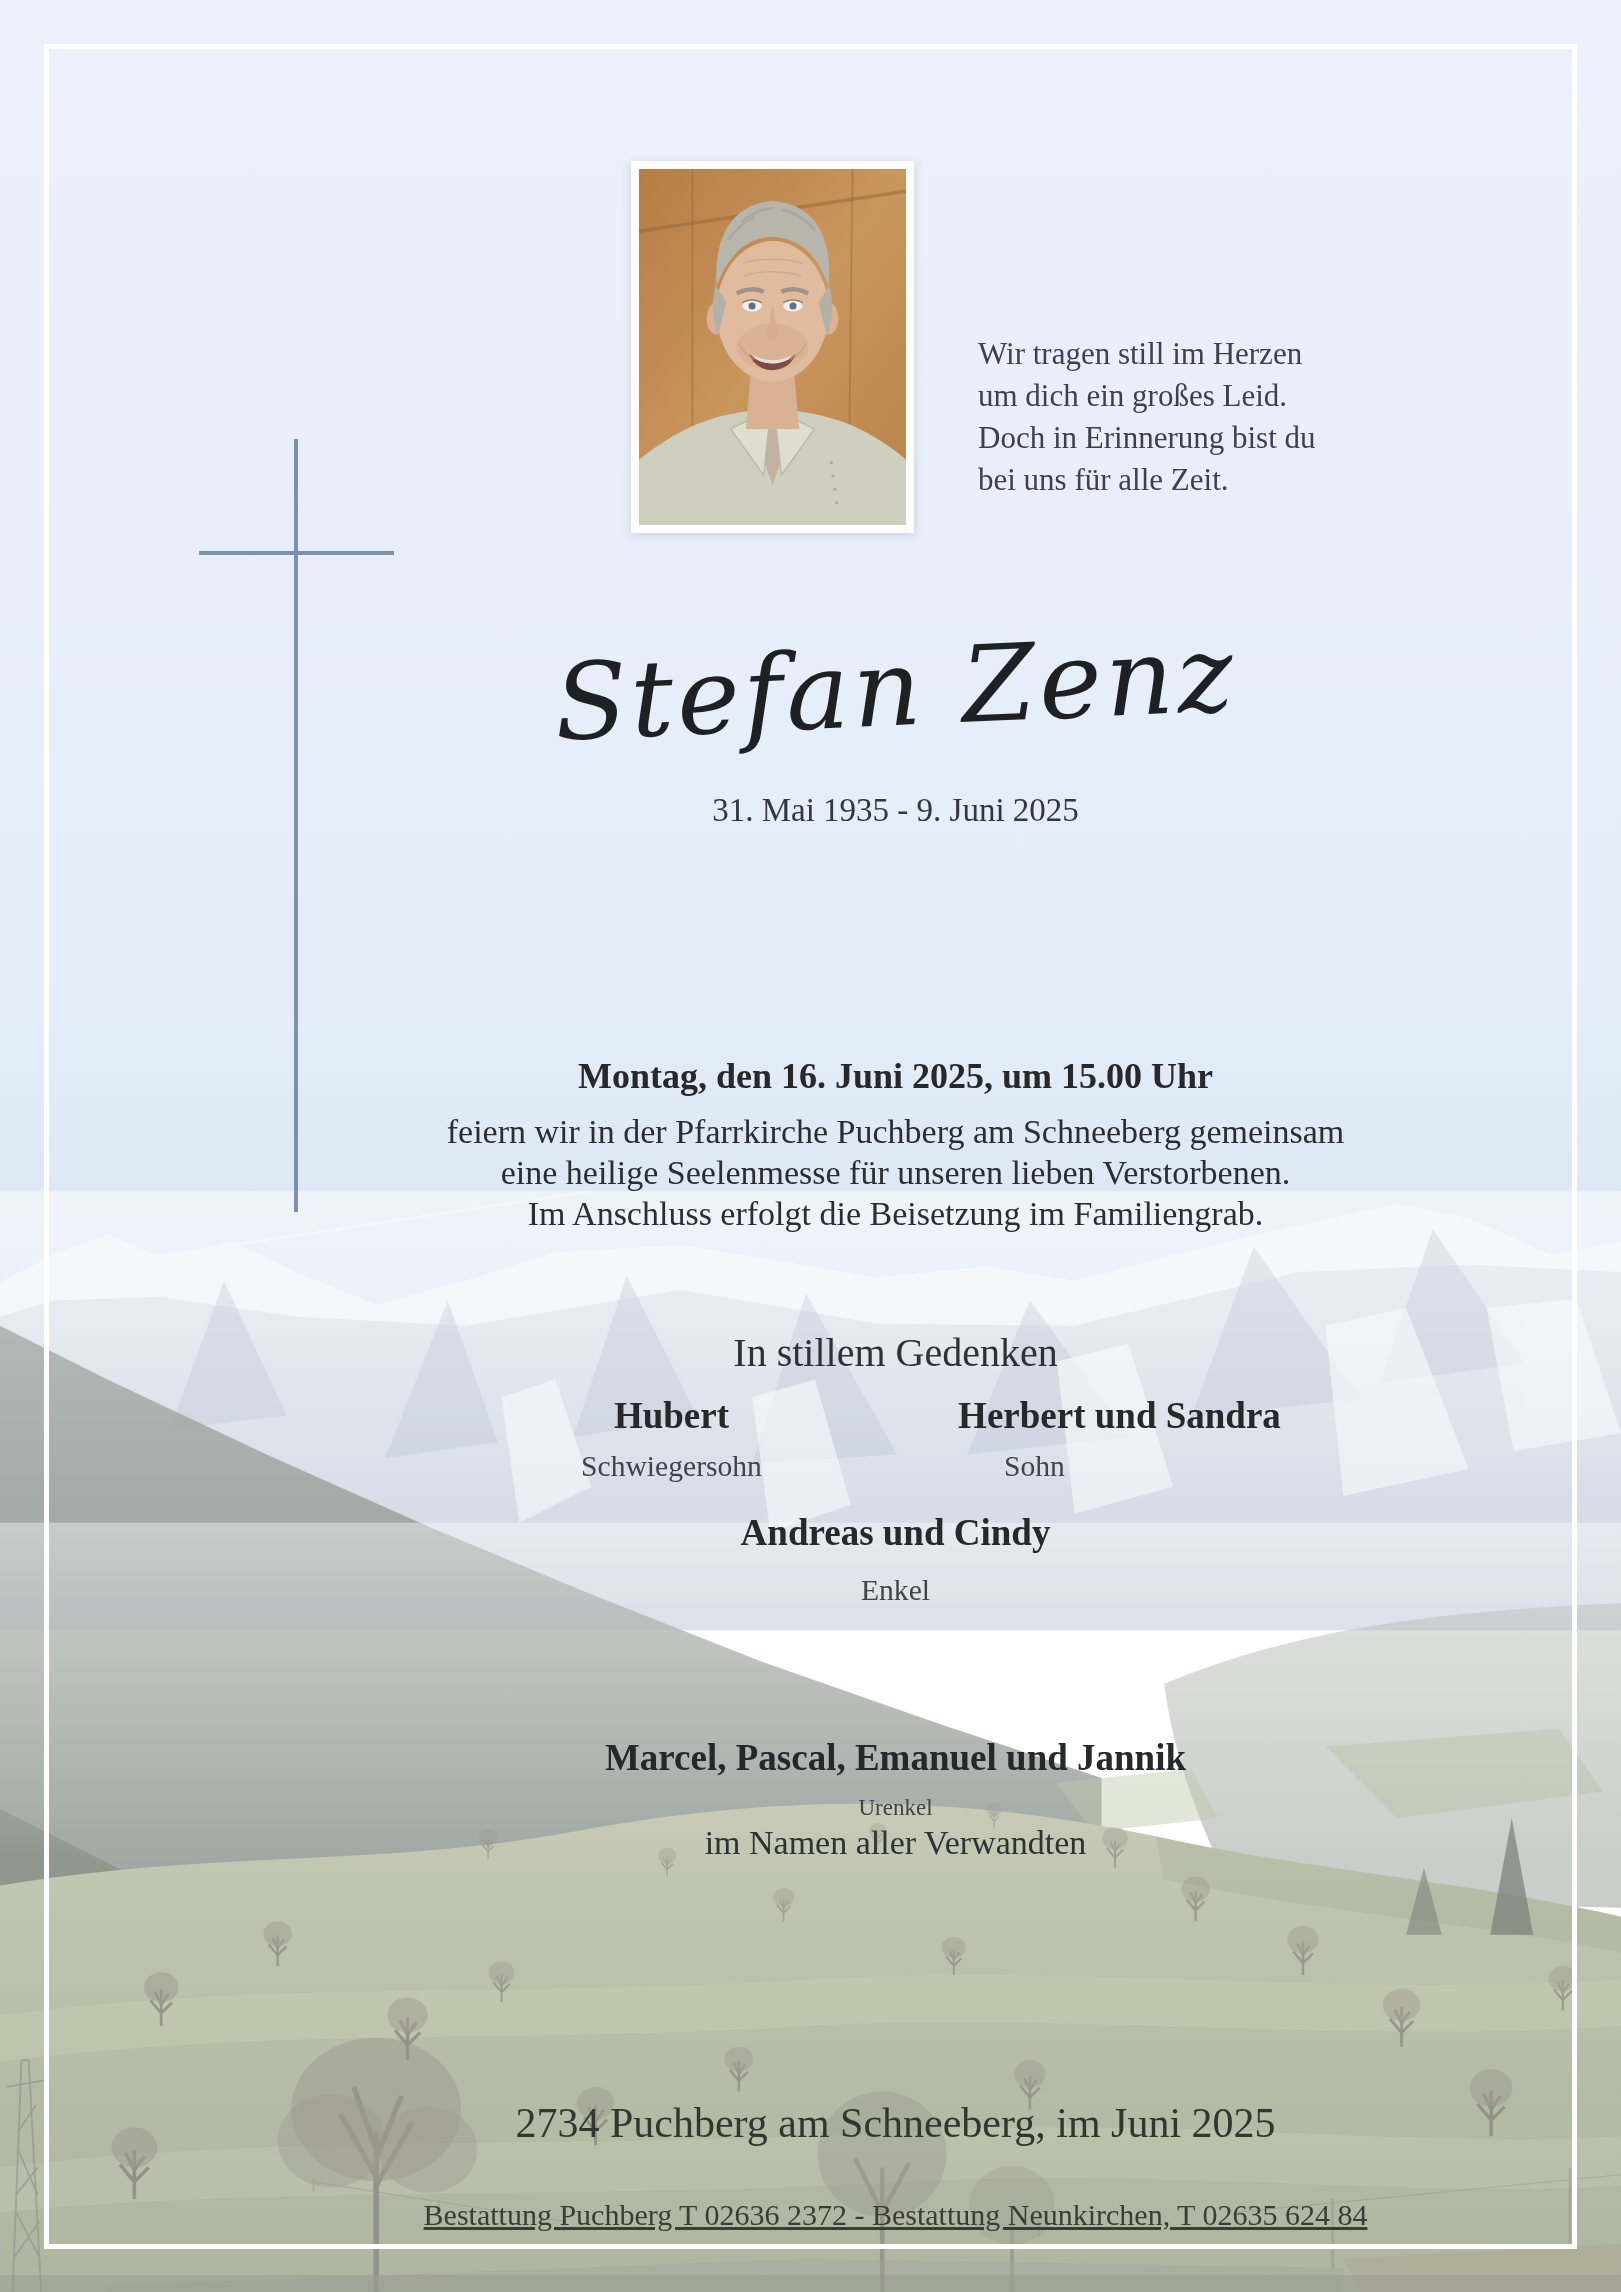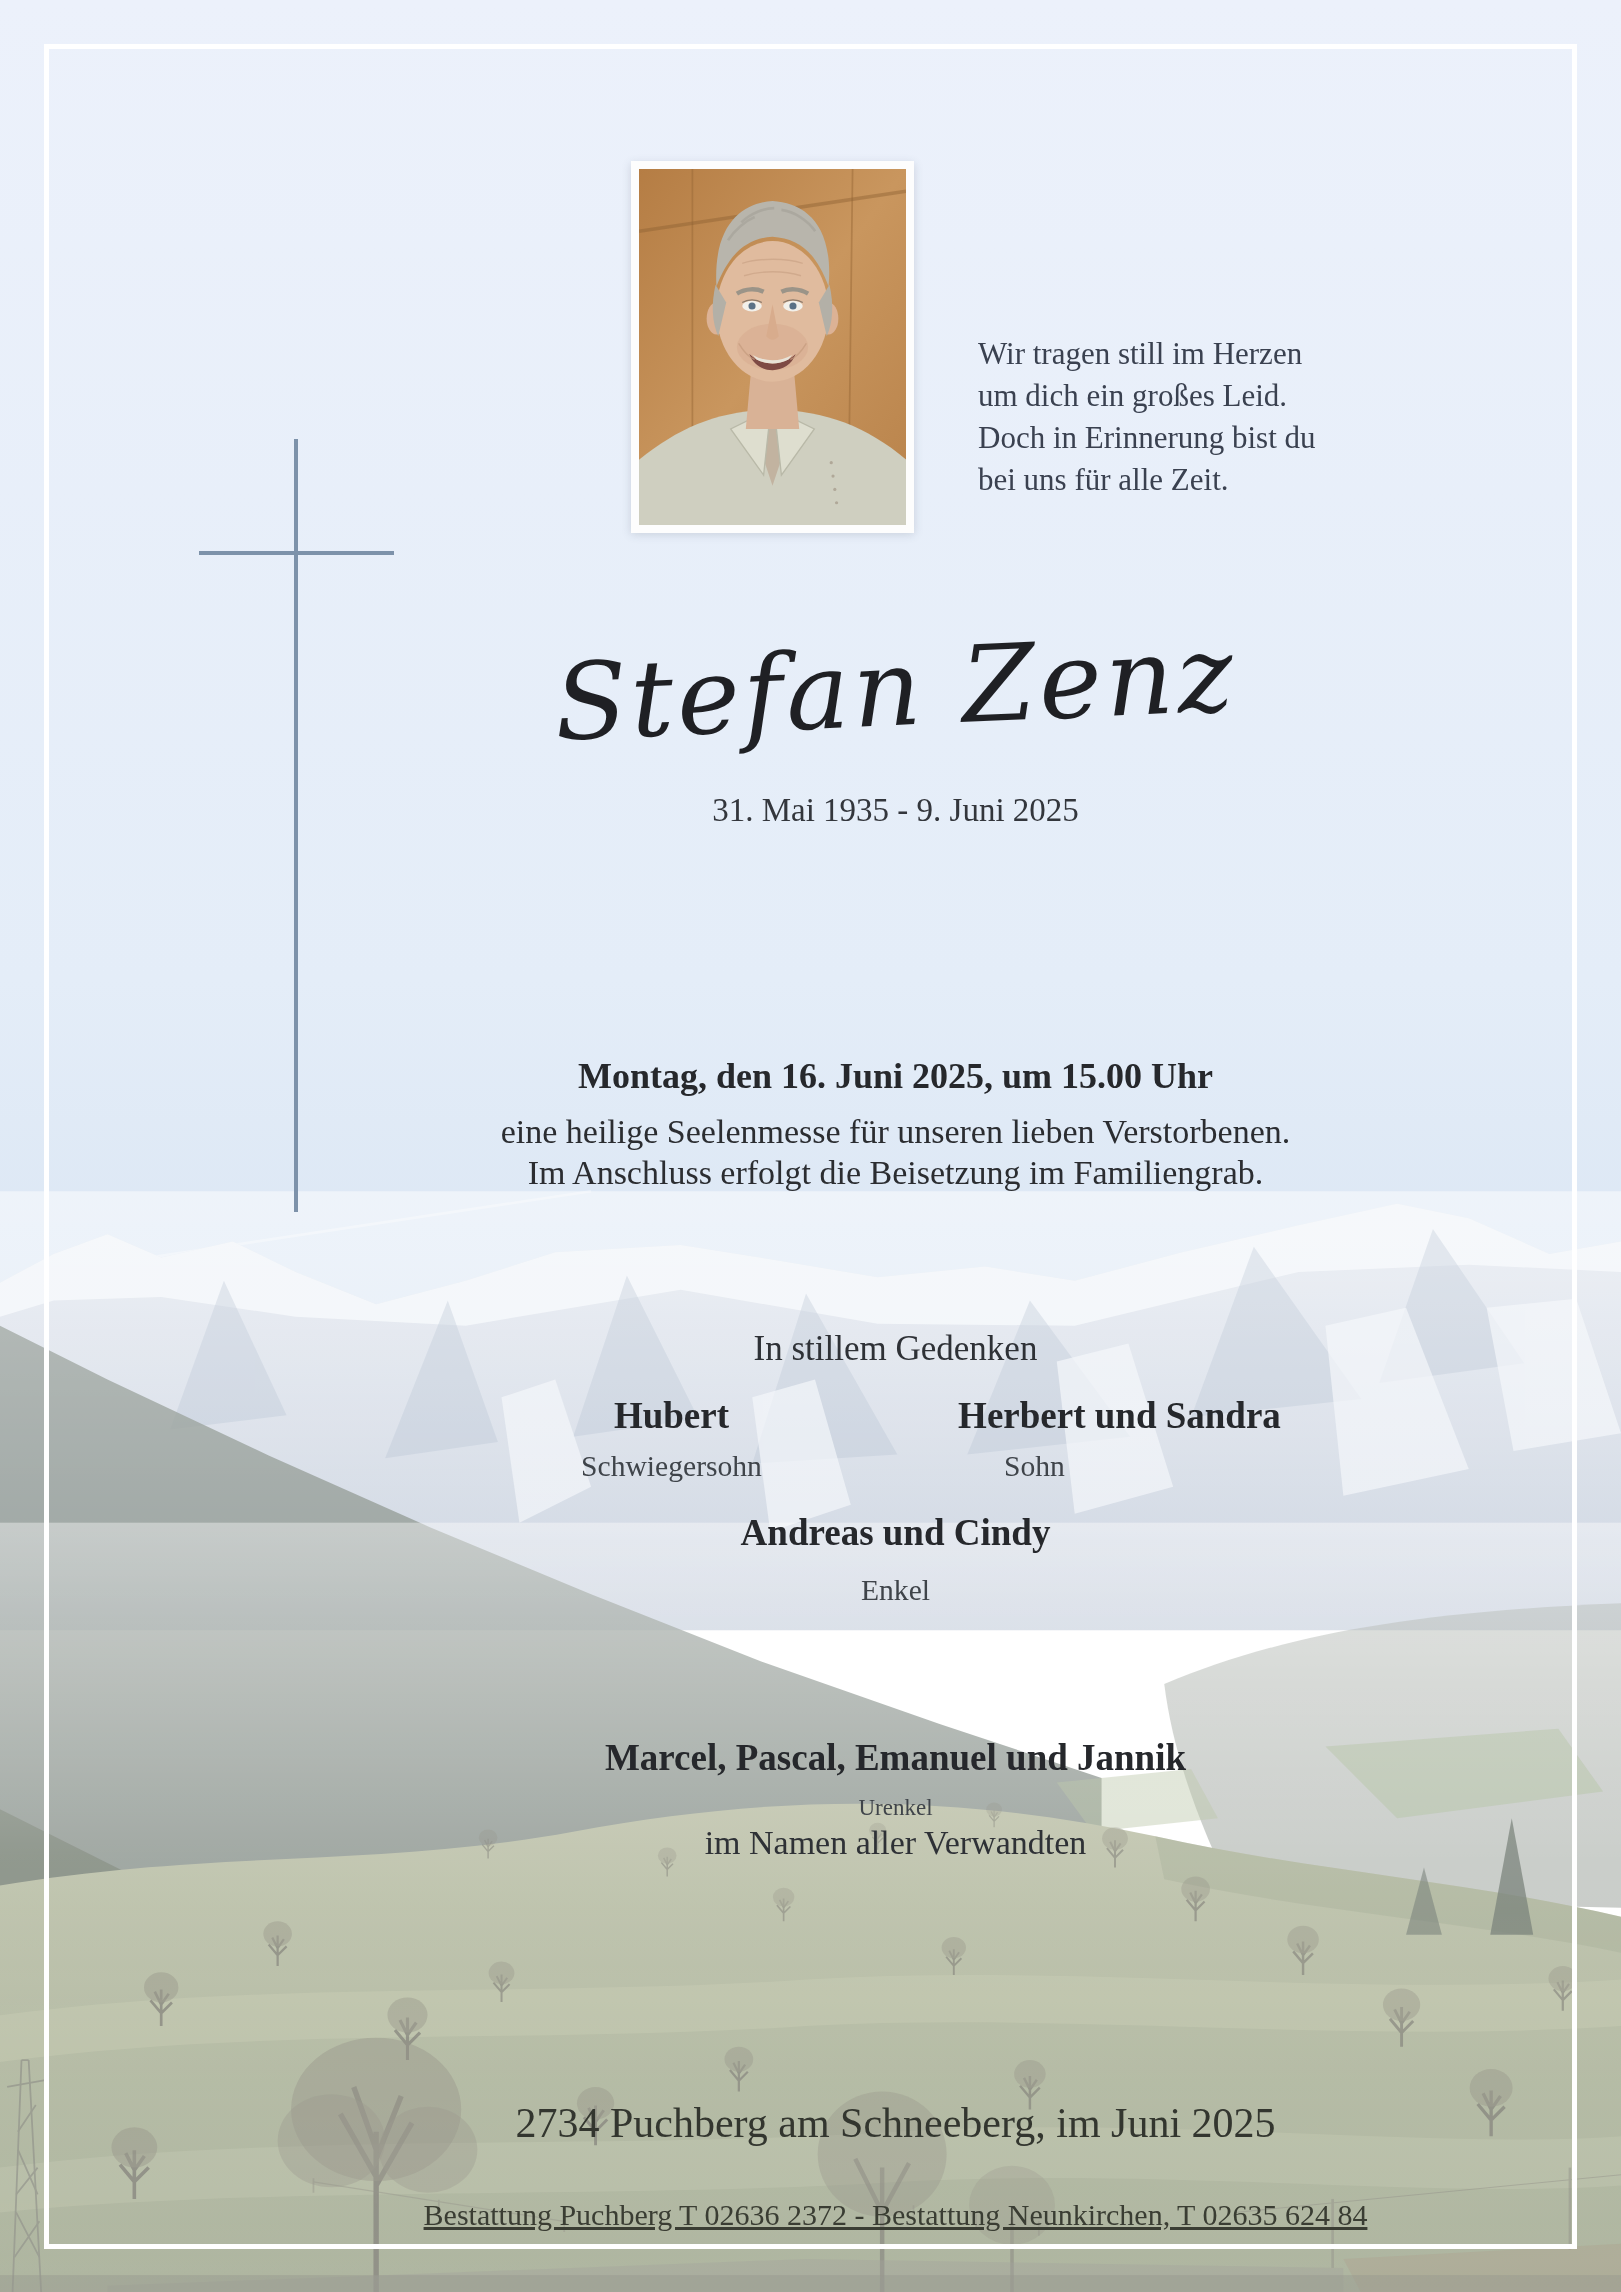--- a/index.html
+++ b/index.html
@@ -25,21 +25,21 @@
   
   .cc{position:absolute;left:170px;width:1451px;text-align:center;color:#2b2d31;}
   .name{top:627px;font-family:"DejaVu Serif","Liberation Serif",serif;font-style:italic;
         font-weight:400;font-size:106px;letter-spacing:3.6px;color:#1f2024;transform:rotate(-2.5deg);}
   .dates{top:792px;font-size:33px;color:#33363c;}
   .farewell{top:888px;font-size:34px;line-height:41px;}
   .farewell span{display:block;}
   .svc-date{top:1055px;font-size:36px;font-weight:bold;color:#26282c;}
   .svc-details{top:1111px;font-size:34px;line-height:41px;}
   .svc-details span{display:block;}
-  .gedenken{top:1329px;font-size:35px;color:#2e3136;}
+  .gedenken{top:1329px;font-size:40px;color:#2e3136;}
 
   .mourners{top:1394px;}
   .mourners .row{width:896px;margin:0 auto;display:flex;}
   .mourners .col{flex:1 1 50%;}
   .m-names{font-size:37px;font-weight:bold;color:#26282c;}
   .m-rel{font-size:29.6px;color:#3f444a;margin-top:12.5px;}
   .m-rel.shift-left{transform:translateX(-85px);}
 
   .grandchildren{top:1503px;}
   .gc-line{font-size:37px;font-weight:bold;color:#26282c;line-height:60px;}
@@ -282,20 +282,21 @@
     <span>Doch in Erinnerung bist du</span>
     <span>bei uns für alle Zeit.</span>
   </div>
 
   <h1 class="cc name" style="margin:0;">Stefan Zenz</h1>
   <div class="cc dates">31. Mai 1935 - 9. Juni 2025</div>
 
 
   <div class="cc svc-date">Montag, den 16. Juni 2025, um 15.00 Uhr</div>
   <div class="cc svc-details">
+    <span>feiern wir in der Pfarrkirche Puchberg am Schneeberg gemeinsam</span>
     <span>eine heilige Seelenmesse für unseren lieben Verstorbenen.</span>
     <span>Im Anschluss erfolgt die Beisetzung im Familiengrab.</span>
   </div>
 
   <div class="cc gedenken">In stillem Gedenken</div>
 
   <div class="cc mourners">
     <div class="row">
       <div class="col">
         <div class="m-names">Hubert</div>

